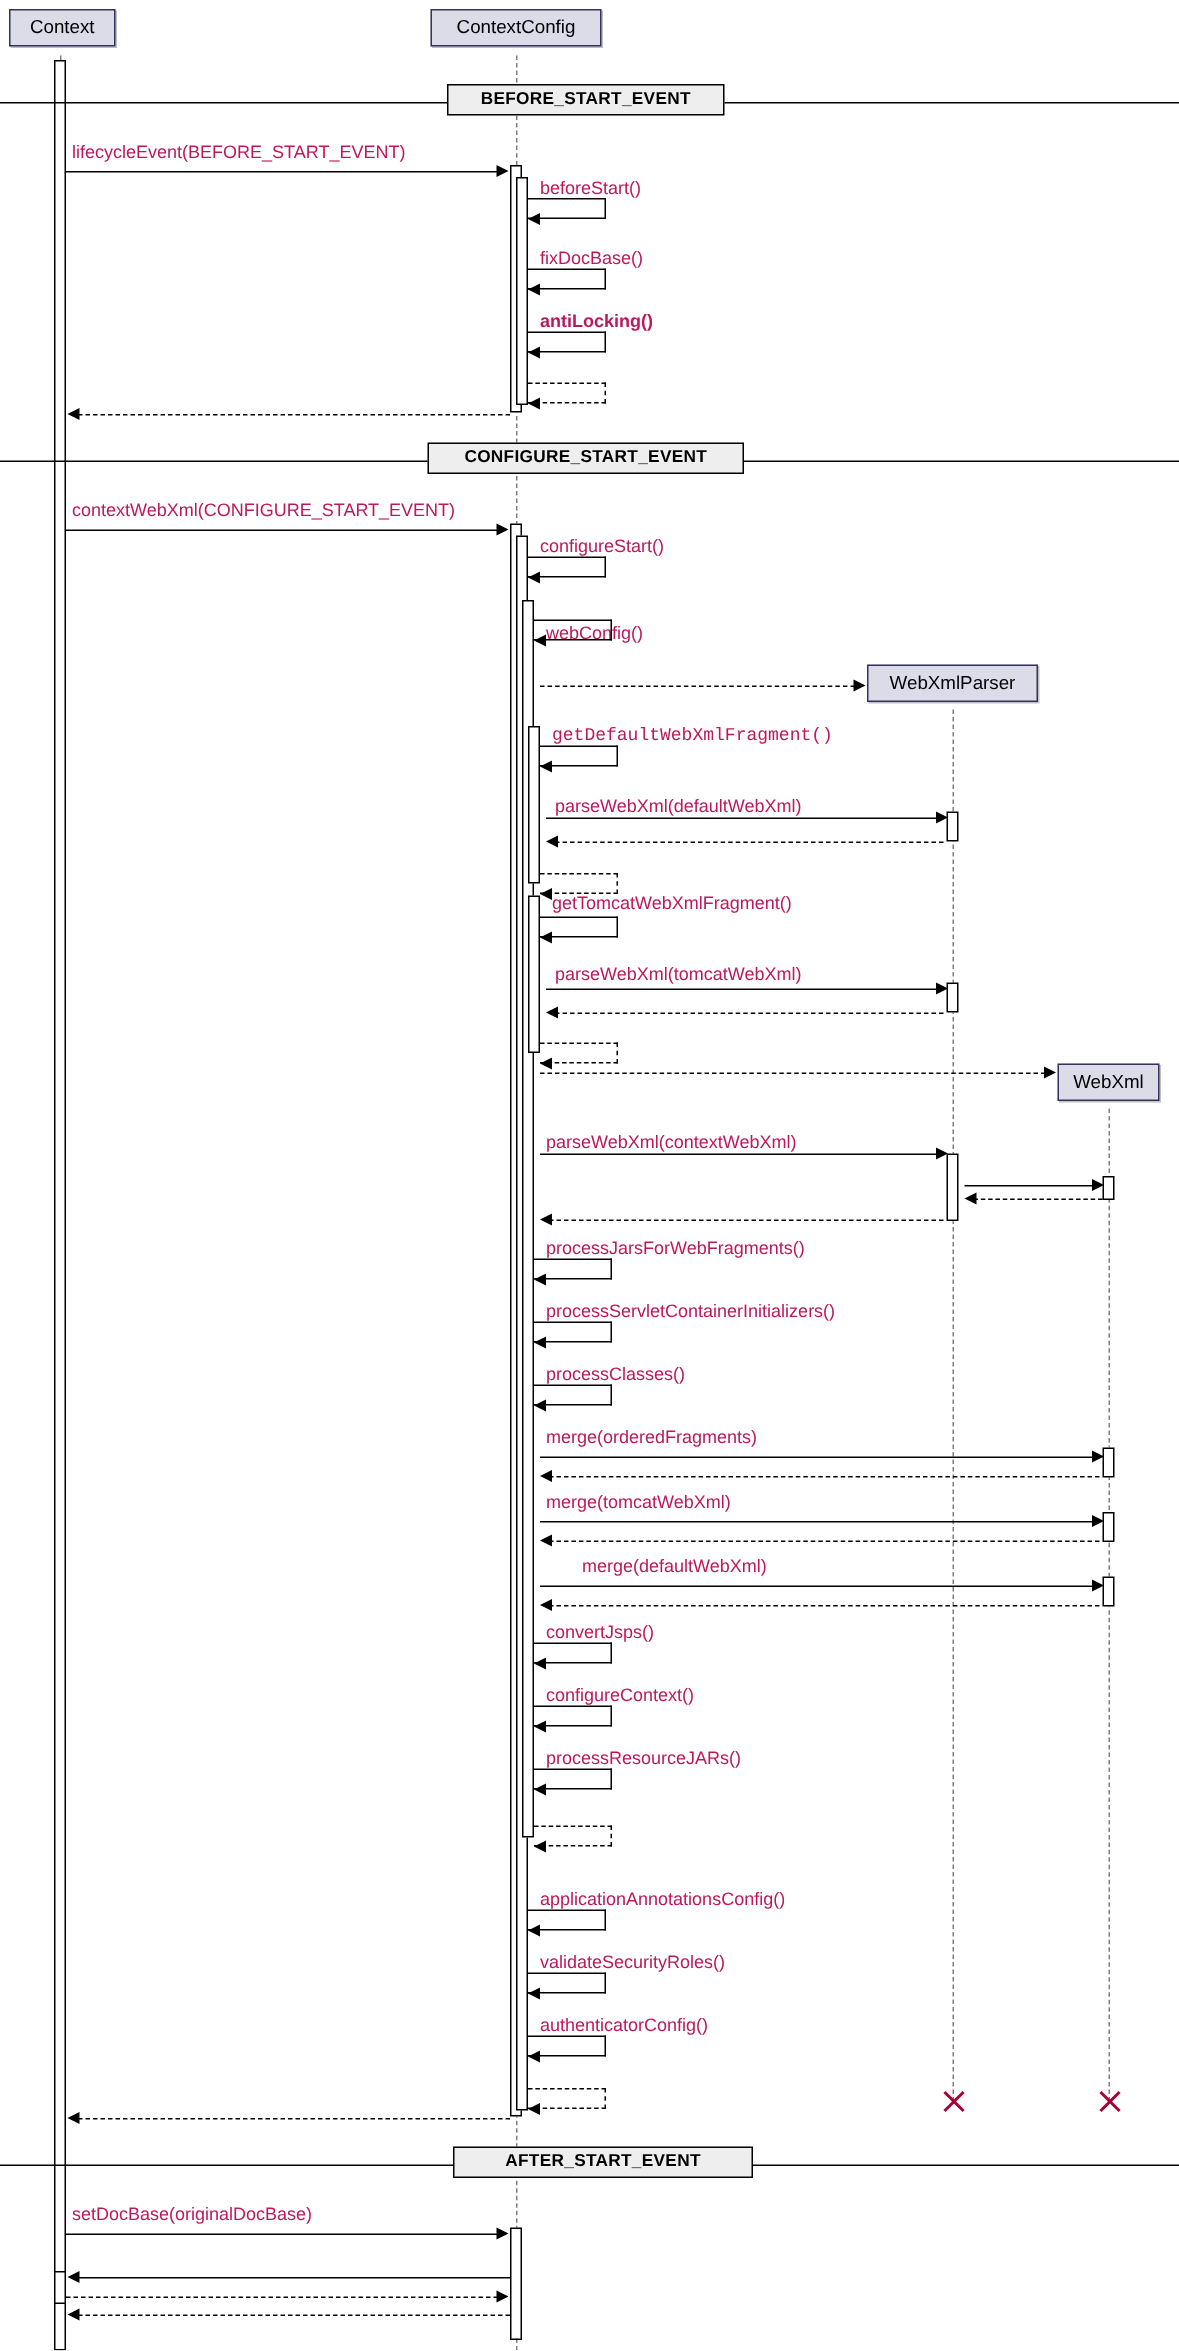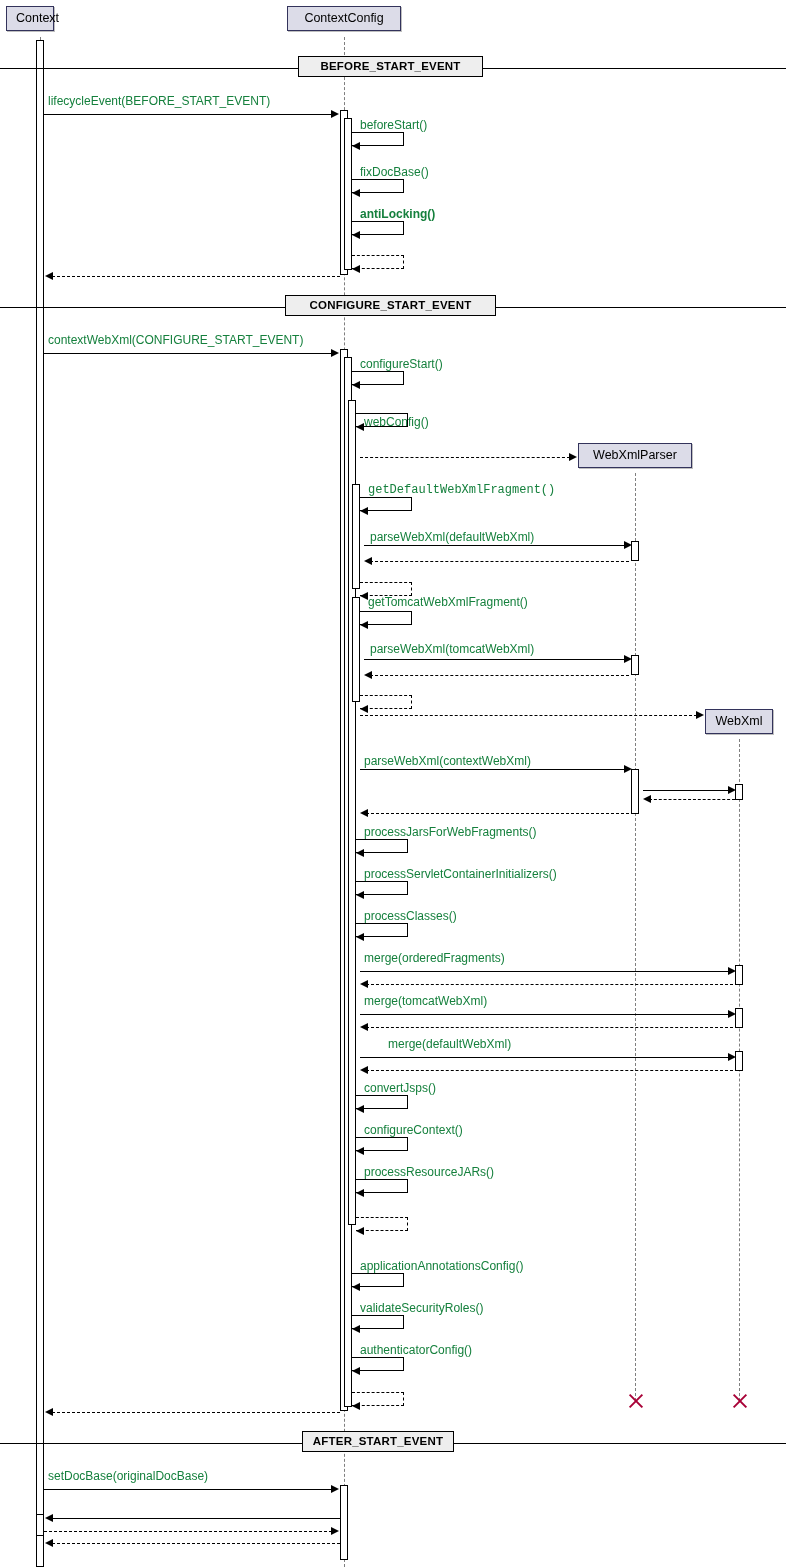--- a/index.html
+++ b/index.html
@@ -61,21 +61,21 @@
     position:absolute;
     width:0;height:0;
     border-top:4px solid transparent;
     border-bottom:4px solid transparent;
   }
   .arrowhead.right{border-left:8px solid #000;}
   .arrowhead.left{border-right:8px solid #000;}
   .msglabel{
     position:absolute;
     font-size:12px;
-    color:#15803d;
+    color:#be185d;
     white-space:nowrap;
     line-height:1;
   }
   
   .selfmsg{
     position:absolute;
     border:1px solid #000;
     border-left:none;
     box-sizing:border-box;
     height:14px;
@@ -103,21 +103,21 @@
 </head>
 <body>
 
 <div id="stage">
 
   <div class="lifeline" style="left:40px;top:37px;height:1530px;"></div>
   <div class="lifeline" style="left:344px;top:37px;height:1530px;"></div>
   <div class="lifeline" style="left:635px;top:473px;height:928px;"></div>
   <div class="lifeline" style="left:739px;top:739px;height:662px;"></div>
 
-  <div class="participant" style="left:6px;top:6px;width:48px;">Context</div>
+  <div class="participant" style="left:6px;top:6px;width:71px;">Context</div>
   <div class="participant" style="left:287px;top:6px;width:114px;">ContextConfig</div>
   <div class="participant" style="left:578px;top:443px;width:114px;">WebXmlParser</div>
   <div class="participant" style="left:705px;top:709px;width:68px;">WebXml</div>
 
   <div class="activation" style="left:36px;top:40px;width:8px;height:1527px;"></div>
 
   <div class="activation" style="left:340px;top:110px;width:8px;height:165px;"></div>
   <div class="activation" style="left:344px;top:118px;width:8px;height:152px;"></div>
 
   <div class="activation" style="left:340px;top:349px;width:8px;height:1062px;"></div>
@@ -137,21 +137,21 @@
   <div class="activation" style="left:340px;top:1485px;width:8px;height:75px;"></div>
   <div class="activation" style="left:36px;top:1514px;width:8px;height:22px;"></div>
 
   <div class="divider" style="top:68px;"></div>
   <div class="divider-label" style="left:298px;top:56px;width:185px;">BEFORE_START_EVENT</div>
 
   <div class="divider" style="top:307px;"></div>
   <div class="divider-label" style="left:285px;top:295px;width:211px;">CONFIGURE_START_EVENT</div>
 
   <div class="divider" style="top:1443px;"></div>
-  <div class="divider-label" style="left:302px;top:1431px;width:152px;">AFTER_START_EVENT</div>
+  <div class="divider-label" style="left:302px;top:1431px;width:200px;">AFTER_START_EVENT</div>
 
   <div class="msglabel" style="left:48px;top:95px;">lifecycleEvent(BEFORE_START_EVENT)</div>
   <div class="arrowline" style="left:44px;top:114px;width:288px;"></div>
   <div class="arrowhead right" style="left:331px;top:110px;"></div>
 
   <div class="msglabel" style="left:360px;top:119px;">beforeStart()</div>
   <div class="selfmsg" style="left:352px;top:132px;width:52px;"></div>
   <div class="arrowhead left" style="left:352px;top:142px;"></div>
 
   <div class="msglabel" style="left:360px;top:166px;">fixDocBase()</div>

